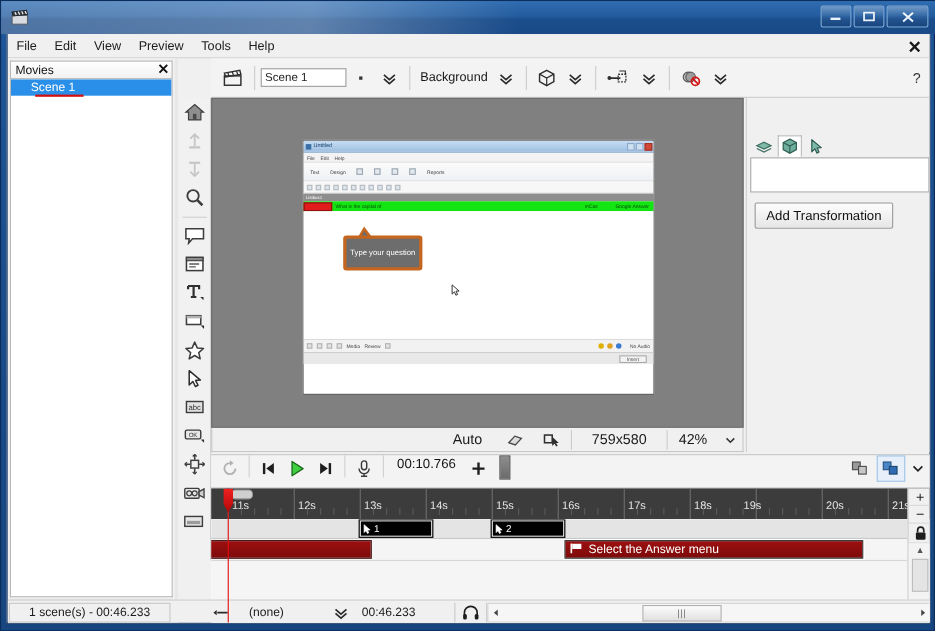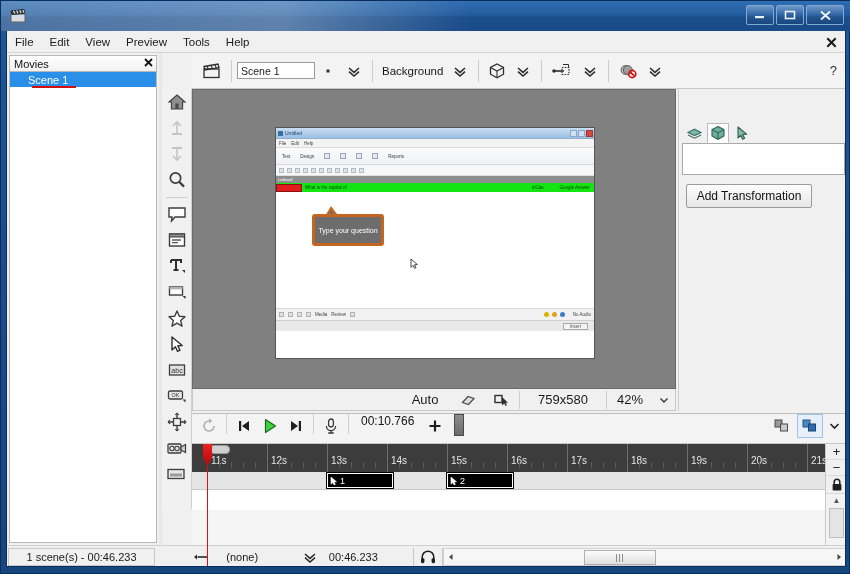--- a/index.html
+++ b/index.html
@@ -775,21 +775,21 @@
           <div class="tick-lbl" style="left:199px">14s</div>
         <div class="tick" style="left:255px"></div>
           <div class="tick-lbl" style="left:259px">15s</div>
         <div class="tick" style="left:315px"></div>
           <div class="tick-lbl" style="left:319px">16s</div>
         <div class="tick" style="left:375px"></div>
           <div class="tick-lbl" style="left:379px">17s</div>
         <div class="tick" style="left:435px"></div>
           <div class="tick-lbl" style="left:439px">18s</div>
         <div class="tick" style="left:495px"></div>
-          <div class="tick-lbl" style="left:499px">19s</div>
+          <div class="tick-lbl" style="left:484px">19s</div>
         <div class="tick" style="left:555px"></div>
           <div class="tick-lbl" style="left:559px">20s</div>
         <div class="tick" style="left:615px"></div>
           <div class="tick-lbl" style="left:619px">21s</div>
         <div class="tick minor" style="left:27px"></div>
           <div class="tick minor" style="left:39px"></div>
         <div class="tick minor" style="left:51px"></div>
           <div class="tick minor" style="left:63px"></div>
         <div class="tick minor" style="left:87px"></div>
           <div class="tick minor" style="left:99px"></div>
@@ -838,20 +838,34 @@
             </svg>
             <span>1</span>
           </div>
           <div class="marker" style="left:255px;width:66px">
             <svg width="8" height="10" viewBox="0 0 8 10">
               <path d="M1 1 L1 8.2 L2.8 6.4 L4 9 L5.3 8.4 L4.1 5.9 L6.5 5.8 Z" fill="#ffffff" stroke="#ffffff" stroke-width="0.6"></path>
             </svg>
             <span>2</span>
           </div>
         </div>
+        <div class="track-row row-clip">
+          <div class="clip" style="left:-4px;width:150px">
+            <span></span>
+          </div>
+          <div class="clip sel" style="left:321px;width:272px">
+            <span class="flag">
+              <svg width="12" height="11" viewBox="0 0 12 11">
+                <path d="M1.4 1 L1.4 10" stroke="#ffffff" stroke-width="1.5"></path>
+                <path d="M2.2 1.4 L10.5 1.4 L10.5 6 L2.2 6 Z" fill="#ffffff"></path>
+              </svg>
+            </span>
+            <span>Select the Answer menu</span>
+          </div>
+        </div>
         <div class="track-row row-blank"></div>
       </div>
 
       <div class="playhead" style="left:15px"></div>
       <div class="playhead-head" style="left:15px"></div>
 
       <div class="tl-zoombar">
         <div class="zb-btn">+</div>
         <div class="zb-btn">−</div>
         <div class="zb-lock">

